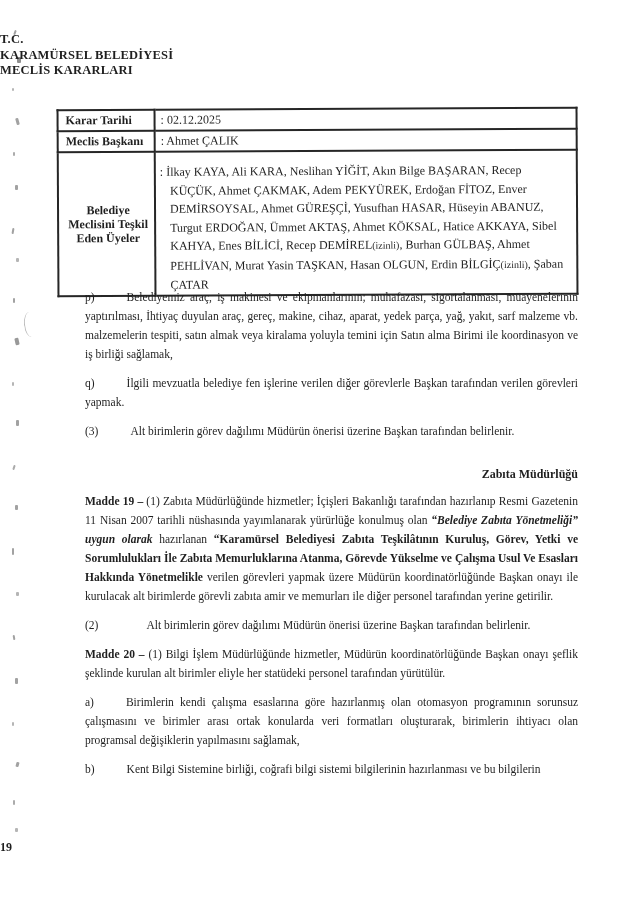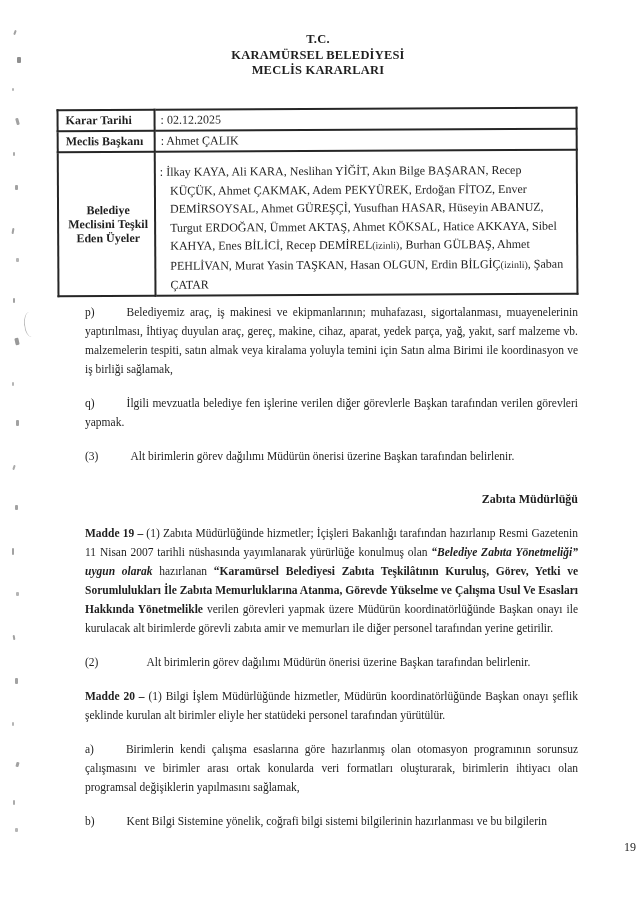--- a/index.html
+++ b/index.html
@@ -6,21 +6,21 @@
   html,body { background:#ffffff; }
   body {
     width:636px; height:900px; position:relative; overflow:hidden;
     font-family:"Liberation Serif", serif; color:#1f1f1f;
   }
   .page { position:absolute; inset:0; background:#ffffff; overflow:hidden; }
 
   
   .doc-header {
     position:absolute; top:32px; left:0; right:0;
-    text-align:center; font-weight:bold; font-size:12.5px; line-height:15.5px;
+    font-weight:bold; font-size:12.5px; line-height:15.5px;
     letter-spacing:0.2px;
   }
 
   
   .info-table {
     position:absolute; left:57px; top:108px; width:521px;
     border-collapse:collapse; transform:rotate(-0.3deg);
   }
   .info-table td { border:2px solid #262626; font-size:12px; }
   .cell-label { width:93px; font-weight:bold; padding:1px 4px 1px 7px; vertical-align:middle; }
@@ -36,30 +36,30 @@
     vertical-align:top !important; font-size:12px; line-height:18.5px;
     padding:10px 8px 0 14px; text-indent:-10px;
   }
   .small { font-size:10px; }
 
   
   .doc-body {
     position:absolute; left:85px; top:288px; width:493px;
     font-size:11.5px; line-height:19px; text-align:justify;
   }
-  .item, .para { margin:15px 0 10px 0; }
+  .item, .para { margin:0 0 10px 0; }
   .heading { font-size:12px; font-weight:bold; margin:24px 0 8px 0; text-align:right; }
   .tab { display:inline-block; width:32px; }
   .tab.wide { display:inline-block; width:48px; }
   .b { font-weight:bold; }
   .i { font-style:italic; }
 
   
   .doc-footer {
-    position:absolute; top:840px; left:0; right:0; text-align:right; font-size:12px;
+    position:absolute; top:840px; left:0; right:0; text-align:left; font-size:12px;font-weight:bold;
   }
 
   
   .artifacts i { position:absolute; display:block; background:#454545; border-radius:1px; }
   .paren-mark {
     position:absolute; left:24px; top:312px; width:13px; height:25px;
     border-left:1.5px solid #8a8a8a; border-radius:50%; opacity:.6; transform:rotate(-6deg);
   }
 </style>
 </head>
@@ -131,21 +131,21 @@
     <p class="para rich"><span class="b">Madde 19 – </span><span>(1) Zabıta Müdürlüğünde hizmetler; İçişleri Bakanlığı tarafından hazırlanıp Resmi Gazetenin 11 Nisan 2007 tarihli nüshasında yayımlanarak yürürlüğe konulmuş olan </span><span class="b i">“Belediye Zabıta Yönetmeliği” uygun olarak </span><span>hazırlanan </span><span class="b">“Karamürsel Belediyesi Zabıta Teşkilâtının Kuruluş, Görev, Yetki ve Sorumlulukları İle Zabıta Memurluklarına Atanma, Görevde Yükselme ve Çalışma Usul Ve Esasları Hakkında Yönetmelikle </span><span>verilen görevleri yapmak üzere Müdürün koordinatörlüğünde Başkan onayı ile kurulacak alt birimlerde görevli zabıta amir ve memurları ile diğer personel tarafından yerine getirilir.</span></p>
 
     <p class="item"><span class="lbl">(2)</span><span class="tab wide"></span><span>Alt birimlerin görev dağılımı Müdürün önerisi üzerine Başkan tarafından belirlenir.</span></p>
 
 
     <p class="para rich"><span class="b">Madde 20 – </span><span>(1) Bilgi İşlem Müdürlüğünde hizmetler, Müdürün koordinatörlüğünde Başkan onayı şeflik şeklinde kurulan alt birimler eliyle her statüdeki personel tarafından yürütülür.</span></p>
 
 
     <p class="item"><span class="lbl">a)</span><span class="tab"></span><span>Birimlerin kendi çalışma esaslarına göre hazırlanmış olan otomasyon programının sorunsuz çalışmasını ve birimler arası ortak konularda veri formatları oluşturarak, birimlerin ihtiyacı olan programsal değişiklerin yapılmasını sağlamak,</span></p>
 
-    <p class="item"><span class="lbl">b)</span><span class="tab"></span><span>Kent Bilgi Sistemine yönelik, coğrafi bilgi sistemi bilgilerinin hazırlanması ve bu bilgilerin</span></p>
+    <p class="item"><span class="lbl">b)</span><span class="tab"></span><span>Kent Bilgi Sistemine birliği, coğrafi bilgi sistemi bilgilerinin hazırlanması ve bu bilgilerin</span></p>
 
   </main>
 
   <footer class="doc-footer">
     <span>19</span>
   </footer>
 
 </div>
 
 </body></html>

